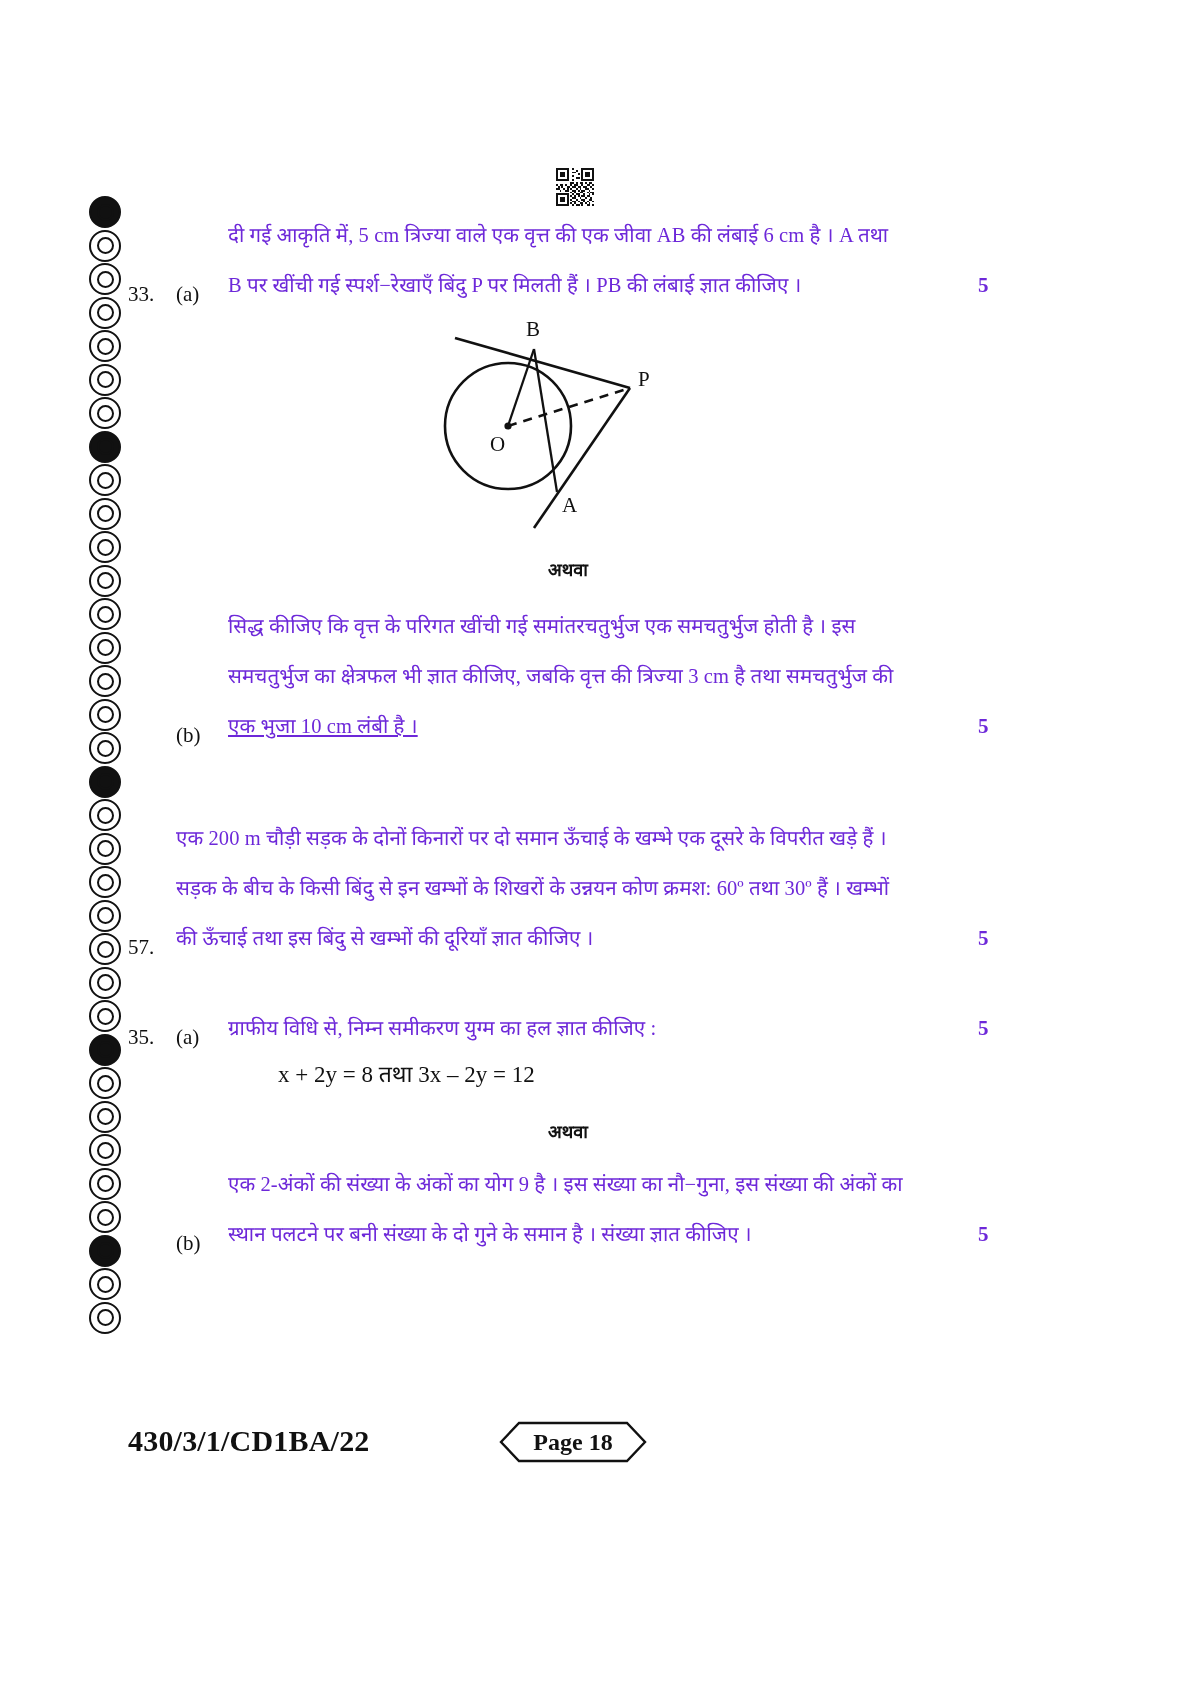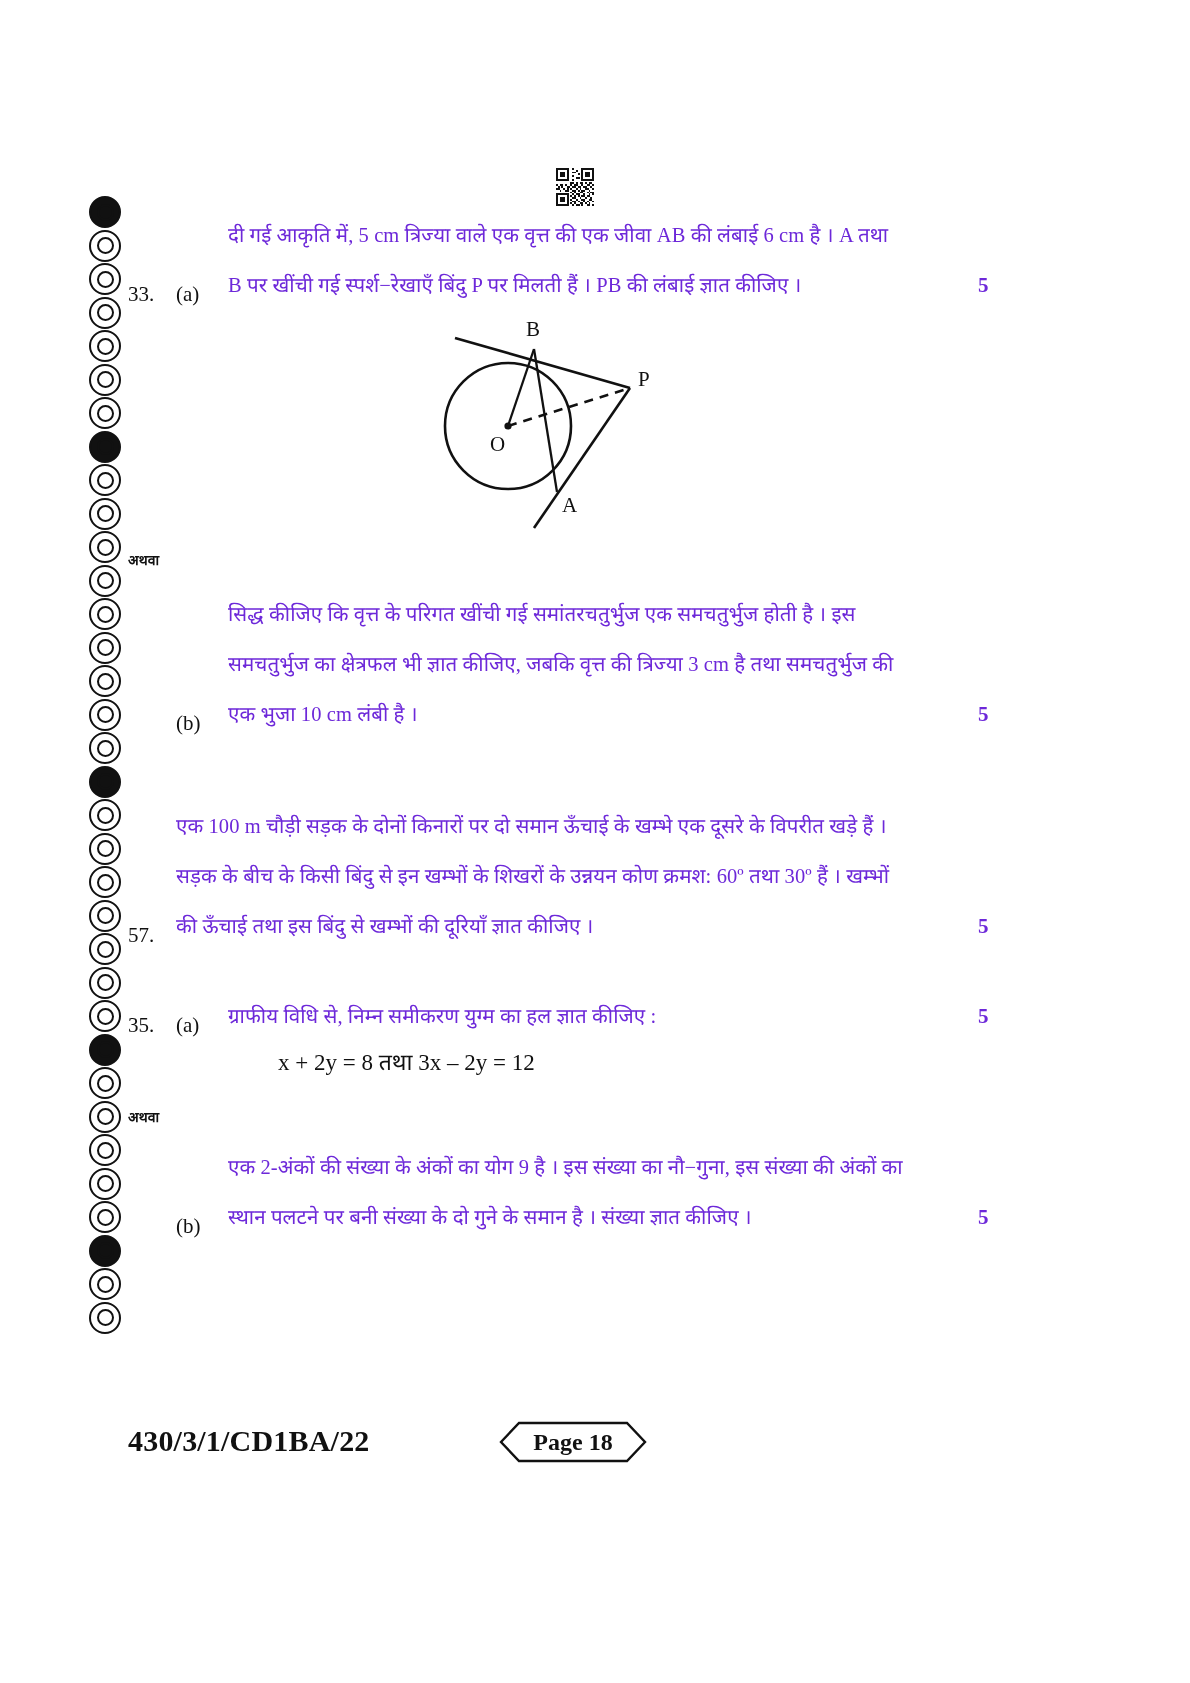--- a/index.html
+++ b/index.html
@@ -48,21 +48,21 @@
     font-weight:bold;font-size:21px;
   }
 
   .htxt{
     font-family:"Liberation Serif","DejaVu Serif",serif;
     font-size:20.5px;line-height:50px;
     color:#6d28d9;
     letter-spacing:.1px;
   }
 
-  .athwa{font-size:14px;font-weight:bold;text-align:left;margin:2px 0 4px 0;}
+  .athwa{font-size:18px;font-weight:bold;text-align:center;margin:9px 0 4px 0;}
 
   
   .figwrap{position:relative;height:232px;margin-top:6px;}
   .fig{position:absolute;left:270px;top:0;}
 
   
   .eq{font-size:23px;margin-left:150px;line-height:44px;}
 
   
   .footer{position:absolute;left:128px;top:1420px;width:880px;height:46px;}
@@ -265,33 +265,33 @@
 
     <div class="athwa">अथवा</div>
 
     <div class="qrow" style="margin-top:20px;">
       <div class="qnum"></div>
       <div class="qpart">(b)</div>
       <div class="qbody">
         <div class="htxt">
           <div class="just">सिद्ध कीजिए कि वृत्त के परिगत खींची गई समांतरचतुर्भुज एक समचतुर्भुज होती है । इस</div>
           <div class="just">समचतुर्भुज का क्षेत्रफल भी ज्ञात कीजिए, जबकि वृत्त की त्रिज्या 3 cm है तथा समचतुर्भुज की</div>
-          <div style="position:relative;">
+          <div style="position:relative;text-decoration:underline;">
             <span>एक भुजा 10 cm लंबी है ।</span>
             <span class="marks" style="top:0;">5</span>
           </div>
         </div>
       </div>
     </div>
 
     <div class="qrow" style="margin-top:62px;">
       <div class="qnum">57.</div>
       <div class="qbody" style="margin-left:0;">
         <div class="htxt">
-          <div>एक 100 m चौड़ी सड़क के दोनों किनारों पर दो समान ऊँचाई के खम्भे एक दूसरे के विपरीत खड़े हैं ।</div>
+          <div>एक 200 m चौड़ी सड़क के दोनों किनारों पर दो समान ऊँचाई के खम्भे एक दूसरे के विपरीत खड़े हैं ।</div>
           <div>सड़क के बीच के किसी बिंदु से इन खम्भों के शिखरों के उन्नयन कोण क्रमश:  60º तथा 30º हैं । खम्भों</div>
           <div style="position:relative;">
             <span>की ऊँचाई तथा इस बिंदु से खम्भों की दूरियाँ ज्ञात कीजिए ।</span>
             <span class="marks" style="top:0;">5</span>
           </div>
         </div>
       </div>
     </div>
 
     <div class="qrow" style="margin-top:40px;">

